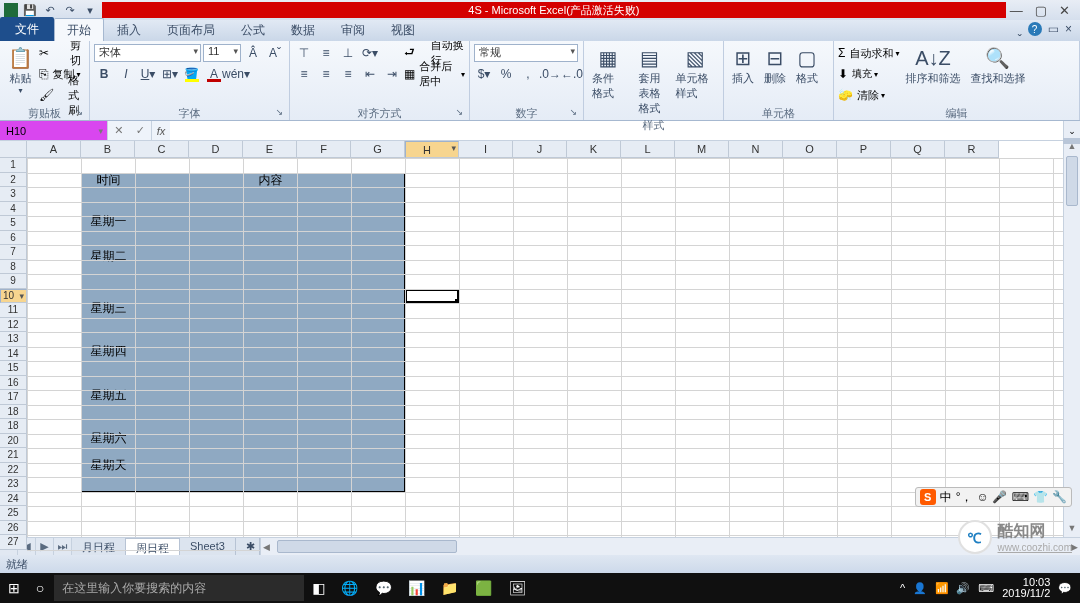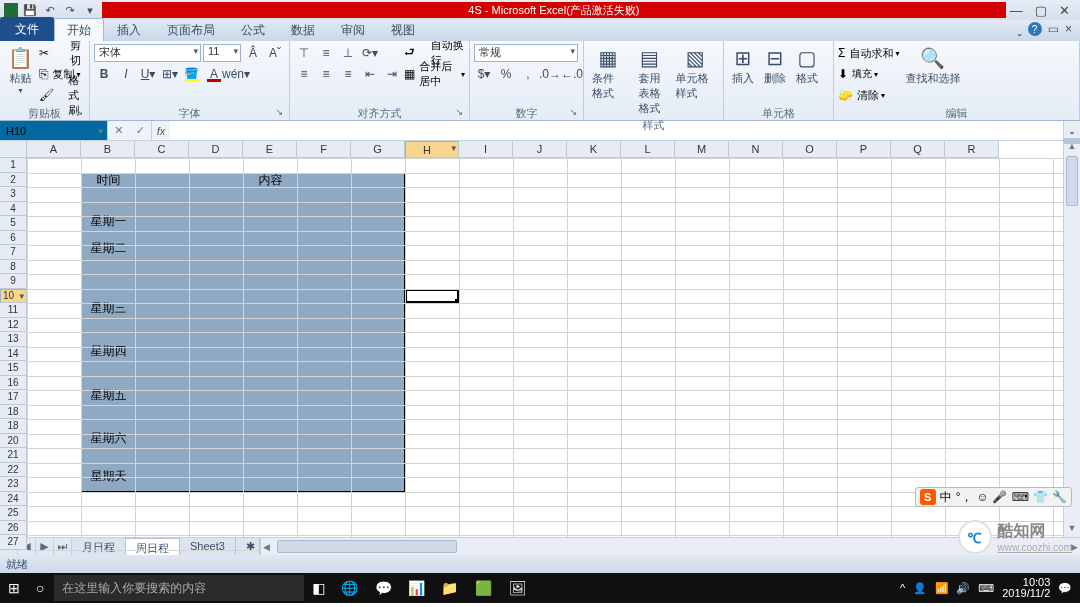--- a/index.html
+++ b/index.html
@@ -31,21 +31,21 @@
 .big-btn { display: flex; flex-direction: column; align-items: center; justify-content: center; padding: 2px 4px; font-size: 11px; color: #3b4d66; }
 .big-btn .ic { font-size: 20px; height: 26px; display: flex; align-items: center; }
 .mini-row { display: flex; align-items: center; gap: 2px; height: 20px; }
 .mini { width: 20px; height: 18px; display: flex; align-items: center; justify-content: center; font-size: 12px; color: #3b4d66; border: 1px solid transparent; }
 .sel { height: 18px; border: 1px solid #9fb2cb; background: #fff; font-size: 11px; padding: 0 14px 0 4px; position: relative; color: #333; }
 .sel::after { content: "▾"; position: absolute; right: 2px; top: 1px; font-size: 9px; color: #555; }
 .col3 { display: flex; flex-direction: column; gap: 1px; }
 
 
 .fbar-row { height: 20px; display: flex; border-bottom: 1px solid #c6d1df; background: #eef3fa; }
-.name-box { width: 108px; border-right: 1px solid #c6d1df; background: #0369a1; display: flex; align-items: center; padding-left: 6px; font-size: 11px; position: relative; }
+.name-box { width: 108px; border-right: 1px solid #c6d1df; background: #d946ef; display: flex; align-items: center; padding-left: 6px; font-size: 11px; position: relative; }
 .name-box::after { content: "▾"; position: absolute; right: 4px; color: #777; font-size: 9px; }
 .fx-btns { width: 44px; display: flex; align-items: center; justify-content: space-around; color: #777; font-size: 11px; border-right: 1px solid #c6d1df; }
 .fx-label { width: 18px; display: flex; align-items: center; justify-content: center; font-style: italic; color: #555; font-size: 11px; }
 .formula-input { flex: 1; background: #fff; }
 
 
 .grid-wrap { position: relative; height: 396px; display: flex; }
 .corner { width: 27px; height: 17px; background: #e6ecf4; border-right: 1px solid #bfc9d6; border-bottom: 1px solid #bfc9d6; }
 .col-headers { position: absolute; left: 27px; top: 0; height: 17px; display: flex; }
 .ch { width: 54px; height: 17px; background: #e6ecf4; border-right: 1px solid #bfc9d6; border-bottom: 1px solid #bfc9d6; display: flex; align-items: center; justify-content: center; font-size: 11px; color: #333; }
@@ -280,20 +280,24 @@
             <span>⬇</span>
             <span style="font-size:10px;margin-left:2px">填充</span>
             <span style="font-size:8px">▾</span>
           </div>
         <div class="mini-row">
             <span>🧽</span>
             <span style="font-size:11px;margin-left:2px">清除</span>
             <span style="font-size:8px">▾</span>
           </div>
       </div>
+      <div class="big-btn">
+          <span class="ic">A↓Z</span>
+          <span>排序和筛选</span>
+        </div>
       <div class="big-btn">
           <span class="ic">🔍</span>
           <span>查找和选择</span>
         </div>
     </div>
     <div class="group-label">编辑</div>
   </div>
 </div>
 
 <div class="fbar-row">
@@ -357,31 +361,31 @@
       <div class="rh">25</div>
       <div class="rh">26</div>
       <div class="rh">27</div>
     </div>
   <div class="cells" id="cells">
     <div class="blue-region" id="blue-region" style="border: 1.5px solid rgb(0, 0, 0);">
         <div class="bcell" style="left: 0px; top: 0px; width: 54px; height: 14.5px;">时间</div>
         <div class="bcell" style="left: 54px; top: 0px; width: 270px; height: 14.5px;">内容</div>
         <div class="bcell" style="left: 0px; top: 14.5px; width: 54px; height: 43.5px; align-items: flex-end; padding-bottom: 1px;">星期一</div>
         <div class="bcell" style="left: 54px; top: 14.5px; width: 270px; height: 43.5px;"></div>
-        <div class="bcell" style="left: 0px; top: 58px; width: 54px; height: 43.5px; align-items: flex-end; padding-bottom: 17px;">星期二</div>
+        <div class="bcell" style="left: 0px; top: 58px; width: 54px; height: 43.5px; align-items: flex-end; padding-bottom: 9px;">星期二</div>
         <div class="bcell" style="left: 54px; top: 58px; width: 270px; height: 43.5px;"></div>
         <div class="bcell" style="left: 0px; top: 101.5px; width: 54px; height: 43.5px; align-items: flex-end; padding-bottom: 1px;">星期三</div>
         <div class="bcell" style="left: 54px; top: 101.5px; width: 270px; height: 43.5px;"></div>
         <div class="bcell" style="left: 0px; top: 145px; width: 54px; height: 43.5px; align-items: flex-end; padding-bottom: 1px;">星期四</div>
         <div class="bcell" style="left: 54px; top: 145px; width: 270px; height: 43.5px;"></div>
         <div class="bcell" style="left: 0px; top: 188.5px; width: 54px; height: 43.5px; align-items: flex-end; padding-bottom: 1px;">星期五</div>
         <div class="bcell" style="left: 54px; top: 188.5px; width: 270px; height: 43.5px;"></div>
         <div class="bcell" style="left: 0px; top: 232px; width: 54px; height: 43.5px; align-items: flex-end; padding-bottom: 1px;">星期六</div>
         <div class="bcell" style="left: 54px; top: 232px; width: 270px; height: 43.5px;"></div>
-        <div class="bcell" style="left: 0px; top: 275.5px; width: 54px; height: 43.5px; align-items: flex-end; padding-bottom: 7px;">星期天</div>
+        <div class="bcell" style="left: 0px; top: 275.5px; width: 54px; height: 43.5px; align-items: flex-end; padding-bottom: 18px;">星期天</div>
         <div class="bcell" style="left: 54px; top: 275.5px; width: 270px; height: 43.5px;"></div>
       </div>
     <div class="active-cell" style="left:378px;top:130.5px;width:54px;height:14.5px"></div>
   <div class="cell-grid-v" style="left: 0px; top: 0px; width: 1px; height: 100%;"></div>
       <div class="cell-grid-v" style="left: 54px; top: 0px; width: 1px; height: 100%;"></div>
       <div class="cell-grid-v" style="left: 108px; top: 0px; width: 1px; height: 100%;"></div>
       <div class="cell-grid-v" style="left: 162px; top: 0px; width: 1px; height: 100%;"></div>
       <div class="cell-grid-v" style="left: 216px; top: 0px; width: 1px; height: 100%;"></div>
       <div class="cell-grid-v" style="left: 270px; top: 0px; width: 1px; height: 100%;"></div>
       <div class="cell-grid-v" style="left: 324px; top: 0px; width: 1px; height: 100%;"></div>

